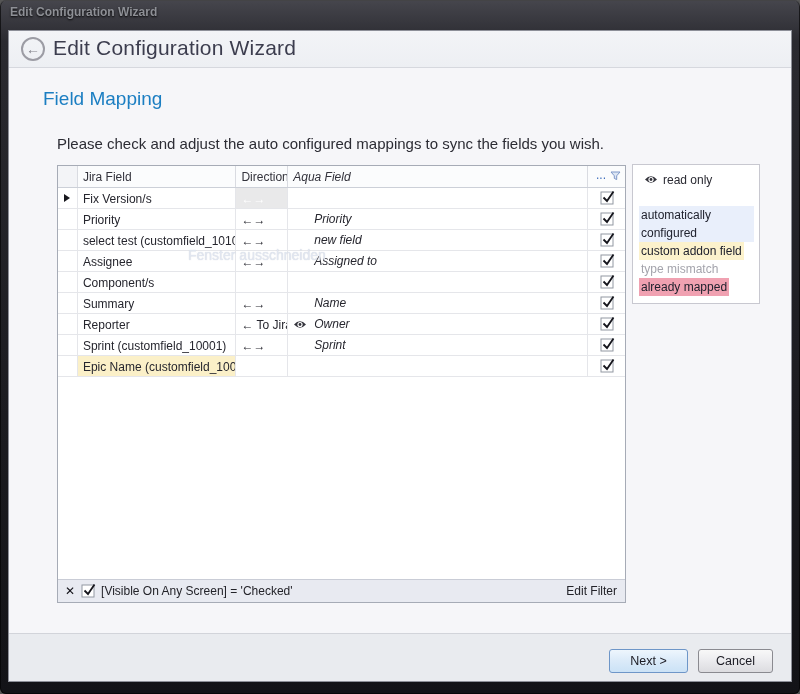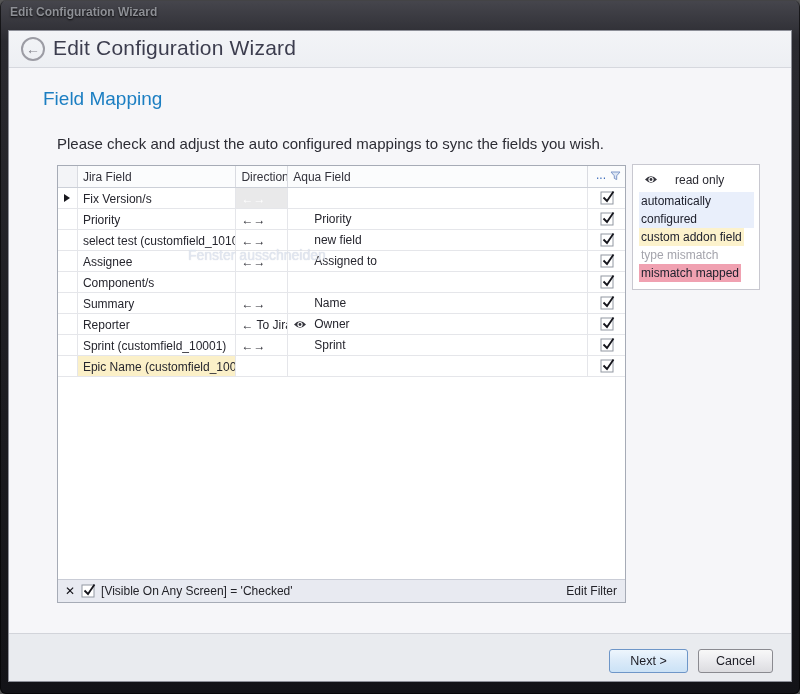--- a/index.html
+++ b/index.html
@@ -61,21 +61,21 @@
     padding:4px 0 0 5px; white-space:nowrap; overflow:hidden;
   }
   .grow { display:flex; height:21px; border-bottom:1px solid #e5e6ea; background:#fff; }
   .grow .c {
     border-right:1px solid #e5e6ea; font-size:12px; color:#26262e;
     padding:4px 0 0 5px; white-space:nowrap; overflow:hidden;
   }
   .col-ind  { width:20px; }
   .col-jira { width:159px; }
   .col-dir  { width:52px; }
-  .col-aqua { width:301px; }
+  .col-aqua { width:301px;font-style:italic; }
   .col-chk  { width:37px; border-right:none !important; }
   .ghead .col-ind { background:#f3f4f7; }
   .ghead .col-chk { display:flex; align-items:center; justify-content:flex-end;
                     gap:4px; padding:0 4px 0 0; color:#3e6dbb; }
   .ghead .col-chk .dots { color:#3e6dbb; font-size:12px; position:relative; top:-2px; }
 
   .grow .col-ind { padding:0; display:flex; align-items:center; justify-content:center; }
   .row-pointer { width:0; height:0; border-left:6px solid #17171d;
                  border-top:4px solid transparent; border-bottom:4px solid transparent; }
 
@@ -101,21 +101,21 @@
   .filter-cbx { margin-right:6px; }
   .filter-expr { flex:1; }
   .edit-filter { margin-right:8px; cursor:pointer; color:#232329; }
 
   
   .legend {
     position:absolute; left:623px; top:133px; width:128px;
     background:#fff; border:1px solid #c8c8d0; padding:6px 5px 7px 6px;
     font-size:12px; color:#2a2a32; line-height:18px;
   }
-  .legend .ro { display:flex; align-items:flex-end; gap:17px; padding-left:5px; margin-bottom:3px; }
+  .legend .ro { display:flex; align-items:flex-end; gap:5px; padding-left:5px; margin-bottom:17px; }
   .legend .tag { display:inline-block; padding:0 2px; }
   .tag-auto     { background:#e9effb; color:#20222e; }
   .tag-addon    { background:#fcf2cc; color:#20222e; }
   .tag-mismatch { color:#a4a4ac; }
   .tag-mapped   { background:#f0a1b1; color:#20222e; }
 
   
   .watermark {
     position:absolute; left:179px; top:216px; font-size:14px;
     color:rgba(226,231,240,.95);
@@ -370,21 +370,21 @@
               <path d="M1 4.5 Q7 -1.8 13 4.5 Q7 10.8 1 4.5 Z" fill="#33333b"></path>
               <circle cx="7" cy="4.5" r="2.6" fill="#fff"></circle>
               <circle cx="7" cy="4.5" r="1.4" fill="#33333b"></circle>
             </svg>
         </span>
         <span>read only</span>
       </div>
       <div><span class="tag tag-auto">automatically configured</span></div>
       <div><span class="tag tag-addon">custom addon field</span></div>
       <div><span class="tag tag-mismatch">type mismatch</span></div>
-      <div><span class="tag tag-mapped">mismatch mapped</span></div>
+      <div><span class="tag tag-mapped">already mapped</span></div>
     </div>
 
     <div class="watermark">Fenster ausschneiden</div>
 
     <div class="footer">
       <div class="btn btn-next">Next &gt;</div>
       <div class="btn btn-cancel">Cancel</div>
     </div>
 
   </div>

